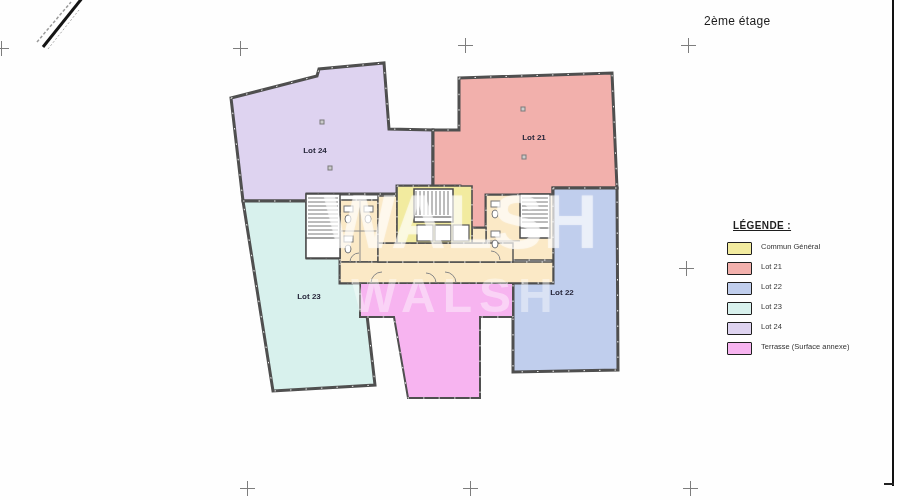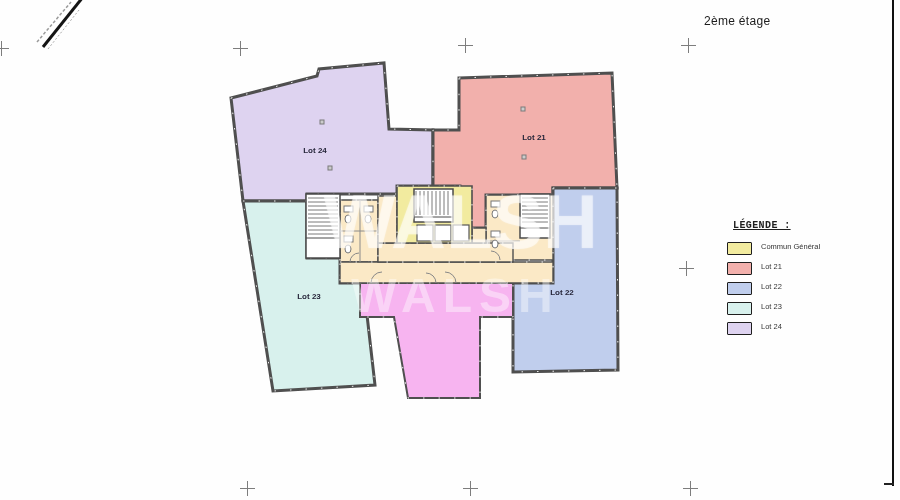--- a/index.html
+++ b/index.html
@@ -36,21 +36,21 @@
   }
   #wm-line2{
     position:absolute;left:333px;top:272px;width:245px;text-align:center;
     font-size:48px;font-weight:700;line-height:1;letter-spacing:7px;
     color:rgba(255,255,255,.42);
   }
   
   #legend{position:absolute;left:727px;top:220px;width:160px;z-index:3;}
   #legend-title{
     font-size:10px;font-weight:bold;color:#1e1e1e;text-decoration:underline;
-    margin:0 0 11px 6px;letter-spacing:.4px;font-family:Liberation Mono, monospace;
+    margin:0 0 11px 6px;letter-spacing:.4px;
   }
   .legend-row{display:flex;align-items:flex-start;margin-bottom:7px;height:13px;}
   .legend-swatch{width:23px;height:11px;border:1.6px solid #1e1e1e;border-radius:1px;flex:0 0 auto;}
   .legend-label{font-size:7.5px;color:#333;margin-left:9px;white-space:nowrap;}
 </style>
 </head>
 <body>
 
 <div id="sheet">
 
@@ -177,20 +177,24 @@
   <div class="legend-row">
     <span class="legend-swatch" style="background: rgb(216, 241, 237);"></span>
     <span class="legend-label">Lot 23</span>
   </div>
 
   <div class="legend-row">
     <span class="legend-swatch" style="background: rgb(222, 211, 240);"></span>
     <span class="legend-label">Lot 24</span>
   </div>
 
+  <div class="legend-row">
+    <span class="legend-swatch" style="background: rgb(247, 180, 240);"></span>
+    <span class="legend-label">Terrasse (Surface annexe)</span>
+  </div>
 </div>
   </div>
 
   <div id="sheet-border"></div>
   <div id="sheet-border-tick"></div>
 
 <div class="cross" style="left: 1px; top: 48px;"></div>
     <div class="cross" style="left: 240px; top: 48px;"></div>
     <div class="cross" style="left: 465px; top: 45px;"></div>
     <div class="cross" style="left: 688px; top: 45px;"></div>

